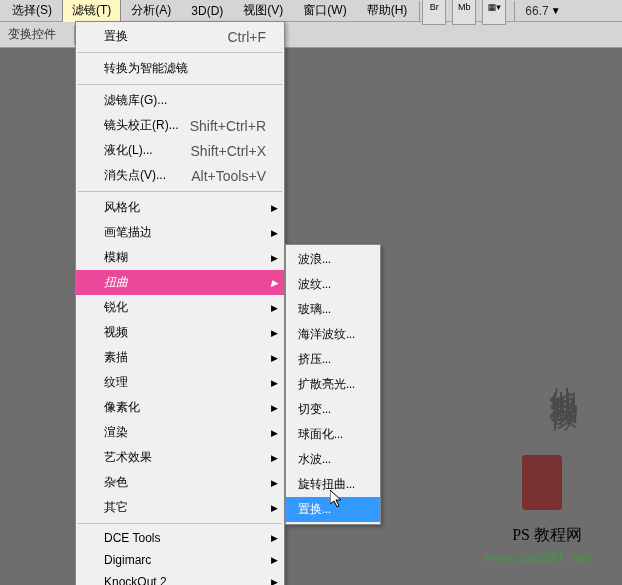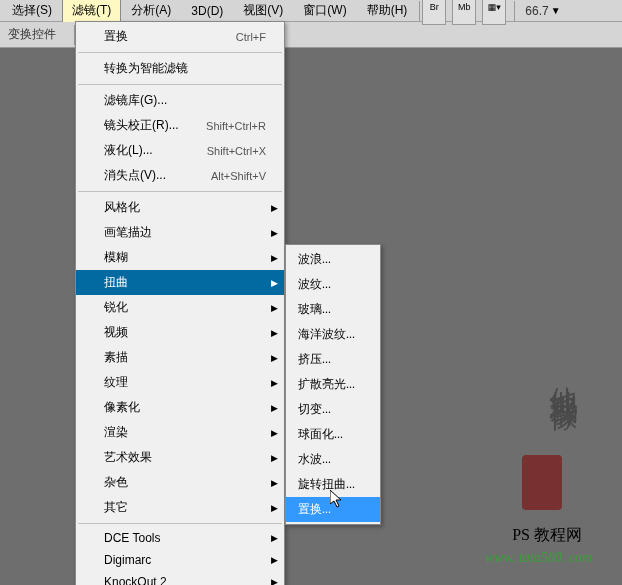--- a/index.html
+++ b/index.html
@@ -92,36 +92,37 @@
     .menu-item {
       display: flex;
       justify-content: space-between;
       align-items: center;
       padding: 4px 18px 4px 28px;
       cursor: default;
       color: #000;
       position: relative;
     }
     .menu-item.highlighted {
-      background: #0369a1;
+      background: #ec4899;
       color: #fff;
+      font-style: italic;
     }
     .menu-sep {
       height: 1px;
       background: #c0c0c0;
       margin: 3px 2px;
     }
     .submenu-arrow {
       position: absolute;
       right: 6px;
       font-size: 9px;
     }
     .shortcut {
       color: #555;
-      font-size: 11px;
+      font-size: 14px;
     }
     .submenu {
       position: absolute;
       top: 244px;
       left: 285px;
       width: 96px;
       background: #f0f0f0;
       border: 1px solid #888;
       box-shadow: 2px 2px 4px rgba(0,0,0,0.3);
       padding: 2px 0;
@@ -234,21 +235,21 @@
   <div class="menu-item">
       <span>镜头校正(R)...</span>
       <span class="shortcut">Shift+Ctrl+R</span>
     </div>
   <div class="menu-item">
       <span>液化(L)...</span>
       <span class="shortcut">Shift+Ctrl+X</span>
     </div>
   <div class="menu-item">
       <span>消失点(V)...</span>
-      <span class="shortcut">Alt+Shift+V</span>
+      <span class="shortcut">Alt+Tools+V</span>
     </div>
   <div class="menu-sep"></div>
   <div class="menu-item">
       <span>风格化</span>
       <span class="submenu-arrow">▶</span>
     </div>
   <div class="menu-item">
       <span>画笔描边</span>
       <span class="submenu-arrow">▶</span>
     </div>

